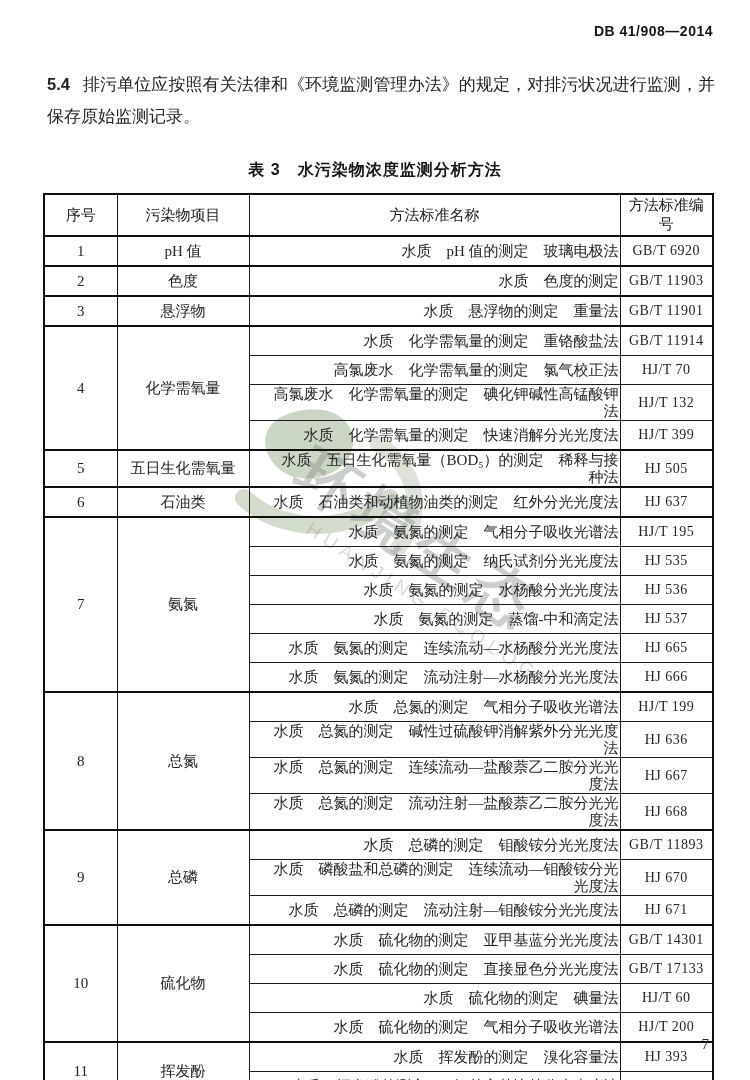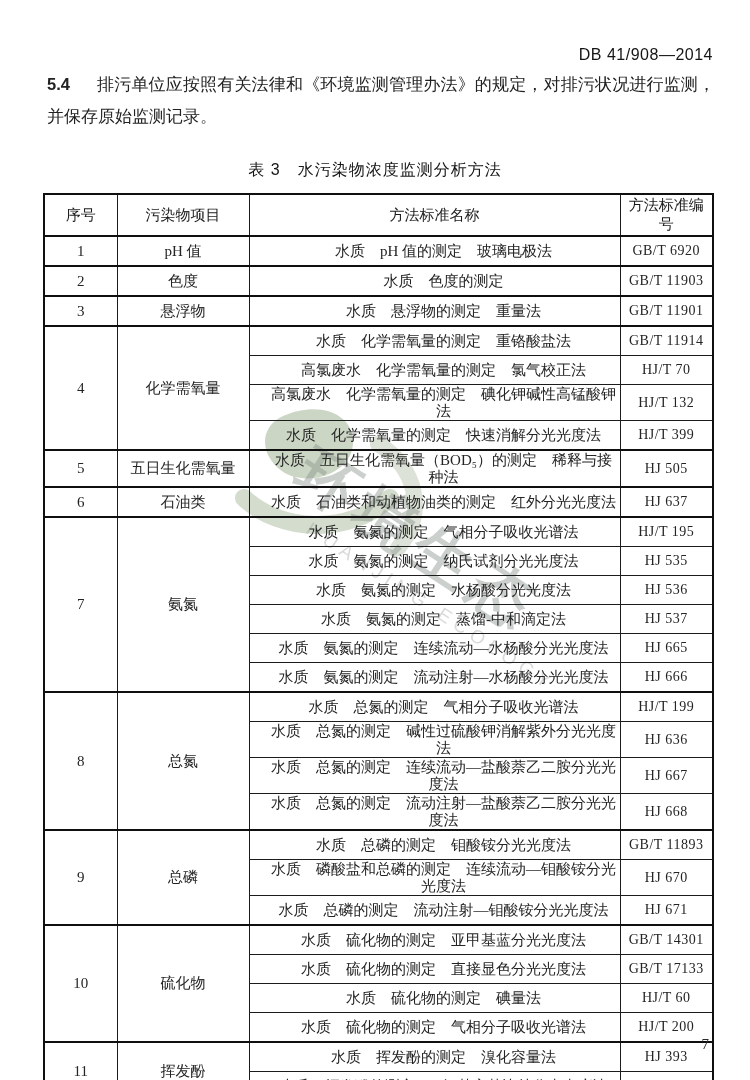--- a/index.html
+++ b/index.html
@@ -22,51 +22,51 @@
   .wm-subtext{
     position:absolute;left:86px;top:116px;white-space:nowrap;
     transform:rotate(33deg);transform-origin:left top;
     font-family:"Liberation Sans",sans-serif;
     font-size:19px;letter-spacing:6px;
     color:rgba(145,152,145,0.35);
   }
 
   
   .doc-number{
-    position:absolute;top:46px;right:37px;z-index:2;
-    font-family:"Liberation Sans",sans-serif;font-weight:400;
-    font-size:16px;letter-spacing:0.5px;color:#151515;
+    position:absolute;top:23px;right:37px;z-index:2;
+    font-family:"Liberation Sans",sans-serif;font-weight:700;
+    font-size:14px;letter-spacing:0.5px;color:#151515;
   }
   .clause{position:absolute;left:47px;width:668px;margin:0;z-index:2;
     font-size:17px;line-height:31.5px;text-align:justify;color:#222;}
   .clause--54{top:69px;}
   .clause--55{top:132px;}
   .clause-no{font-family:"Liberation Sans",sans-serif;font-weight:700;
-    font-size:16.5px;margin-right:27px;}
+    font-size:16.5px;margin-right:13px;}
 
   .table-title{
     position:absolute;top:160px;left:0;width:100%;text-align:center;z-index:2;
-    font-family:"Liberation Sans",sans-serif;font-weight:400;
+    font-family:"Liberation Sans",sans-serif;font-weight:700;
     font-size:16px;letter-spacing:1px;color:#151515;
   }
 
   
   table{
     position:absolute;left:43px;top:193px;width:669px;z-index:2;
     border-collapse:collapse;table-layout:fixed;
     border:2px solid #0f0f0f;background:transparent;
   }
   th,td{border:1px solid #1c1c1c;font-weight:normal;overflow:hidden;}
   thead th{
     height:30px;font-size:15px;text-align:center;color:#1a1a1a;
     border-bottom:2px solid #0f0f0f;
   }
   td{height:26px;font-size:15px;color:#242424;line-height:1.1;}
   td.c-num,td.c-item,td.c-code{text-align:center;}
-  td.c-method{text-align:center;padding-left:19px;}
+  td.c-method{text-align:right;padding-left:19px;}
   td.c-code{font-size:14px;letter-spacing:0.5px;}
   tr.group-start td{border-top:2px solid #0f0f0f;}
 
   .page-number{
     position:absolute;top:1036px;right:41px;z-index:2;
     font-size:15px;color:#2a2a2a;
   }
 </style>
 </head>
 <body>

